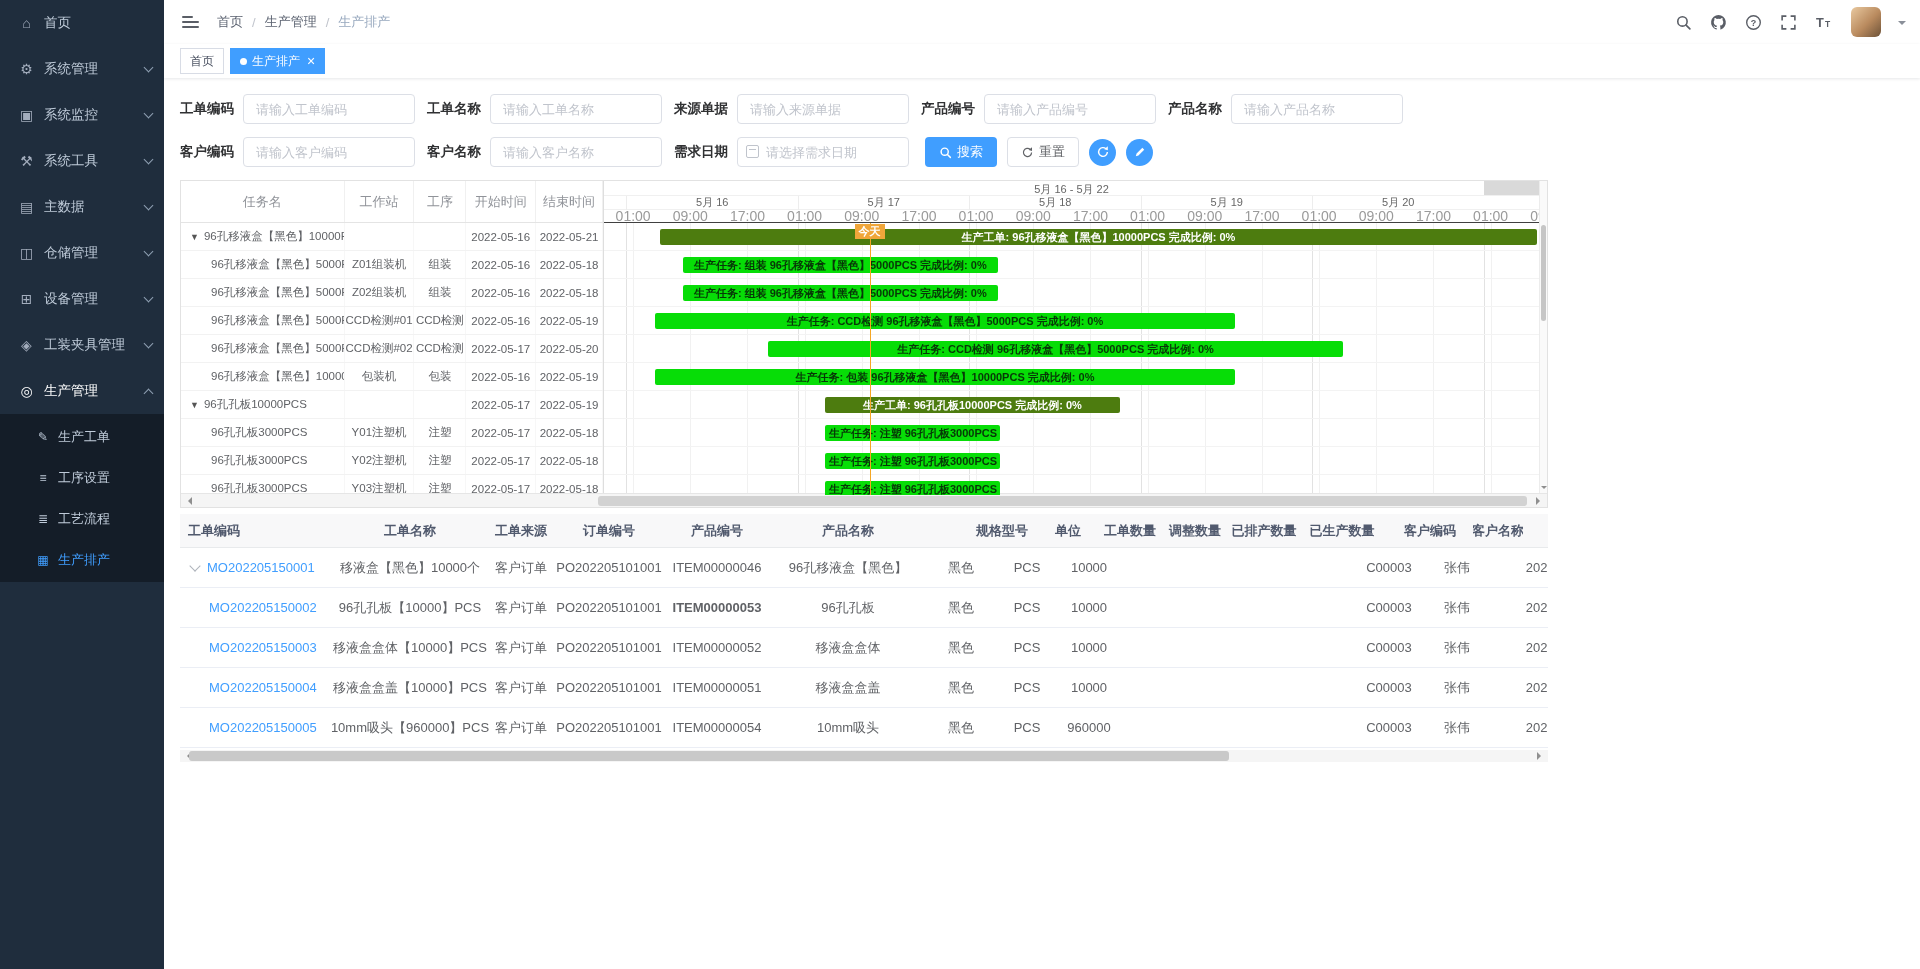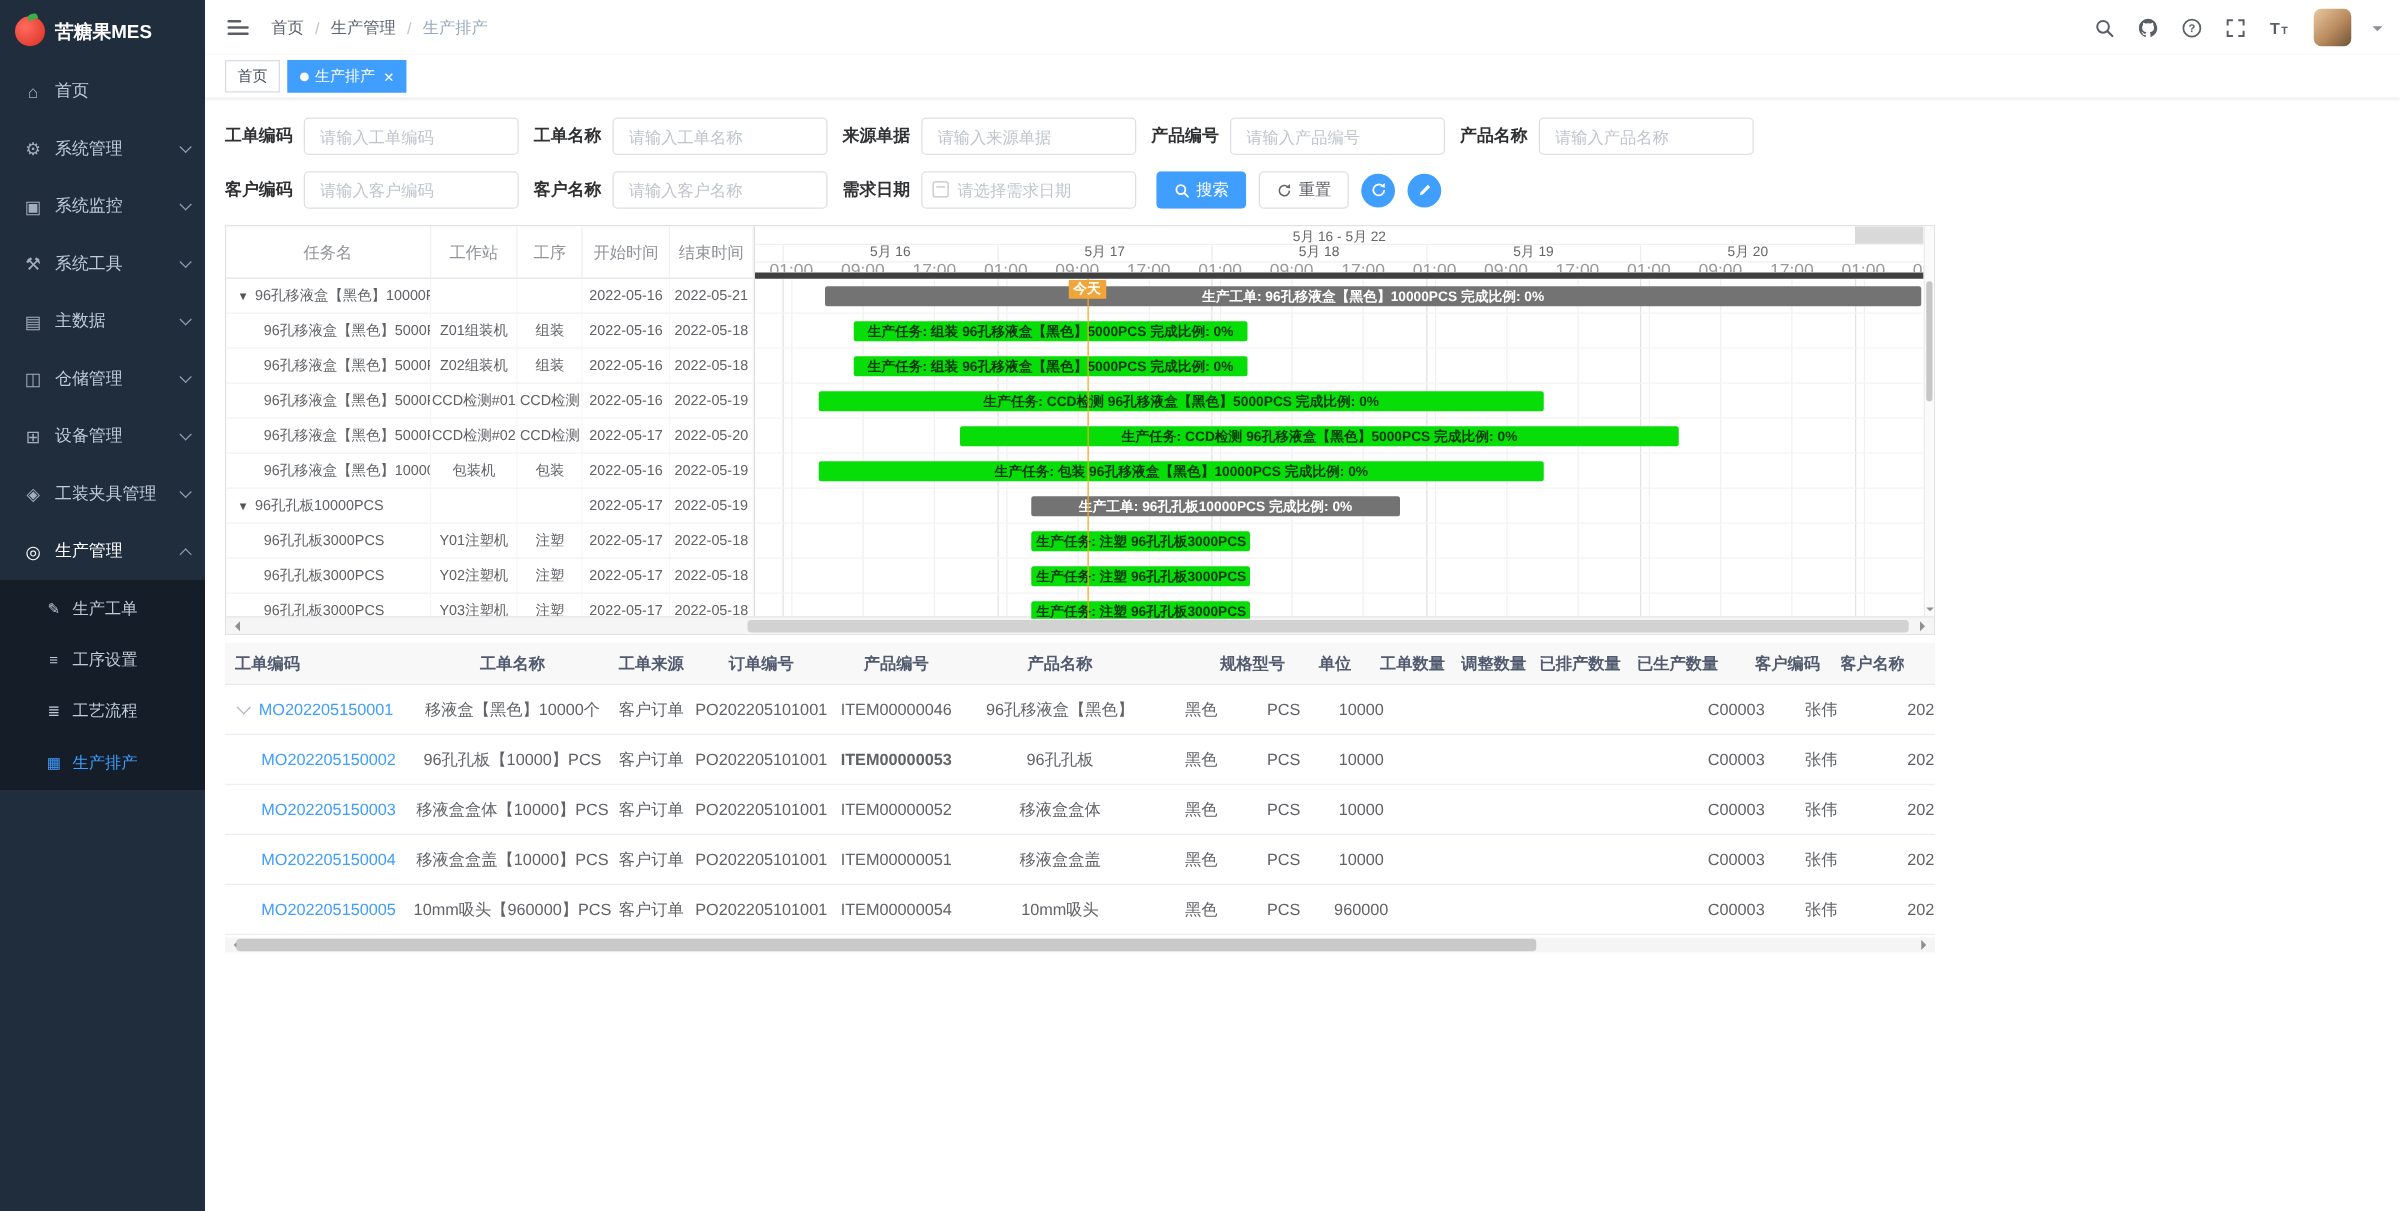--- a/index.html
+++ b/index.html
@@ -75,35 +75,35 @@
   .g-left-head{height:42px;display:flex;border-bottom:1px solid #e4e4e4}
   .g-hcell{display:flex;align-items:center;justify-content:center;color:#909399;font-size:13px;border-right:1px solid #f0f0f0}
   .w-name{width:164px}.w-st{width:70px}.w-pr{width:52px}.w-s{width:70px}.w-e{width:67px}
   .g-left-body{height:272px;overflow:hidden}
   .g-row{height:28px;display:flex;border-bottom:1px solid #f2f2f2;font-size:11.5px;color:#606266;cursor:pointer}
   .g-cell{display:flex;align-items:center;justify-content:center;border-right:1px solid #f7f7f7;overflow:hidden;white-space:nowrap}
   .g-cell.name{justify-content:flex-start;padding-left:30px}
   .g-cell.name.parent{padding-left:9px}
   .g-caret{margin-right:5px;font-size:9px;color:#555;flex-shrink:0}
   .g-timeline{flex:1;position:relative;overflow:hidden;height:314px}
-  .g-thead{height:42px;border-bottom:5px solid #404040;position:relative;overflow:hidden}
+  .g-thead{height:42px;border-bottom:1px solid #404040;position:relative;overflow:hidden}
   .g-range{height:15px;position:relative;border-bottom:1px solid #f0f0f0;font-size:11px;color:#666}
   .g-range-label{position:absolute;left:50%;transform:translateX(-50%);top:1px;white-space:nowrap}
   .g-weekend{position:absolute;top:0;height:14px;background:#d9d9d9}
   .g-days{height:14px;position:relative;border-bottom:1px solid #f0f0f0}
   .g-day{position:absolute;top:0;height:14px;text-align:center;font-size:11px;color:#666;line-height:13px;border-left:1px solid #ededed}
   .g-hours{height:12px;position:relative}
   .g-hour{position:absolute;transform:translateX(-50%);font-size:14px;color:#9a9a9a;line-height:12px;white-space:nowrap}
   .g-body{position:relative;height:272px;overflow:hidden}
   .g-vline{position:absolute;top:0;bottom:0;width:1px;background:#f1f1f1}
   .g-vline.day{background:#e2e2e2}
   .g-hline{position:absolute;left:0;right:0;height:1px;background:#f3f3f3}
   .g-bar{position:absolute;height:16px;border-radius:2px;overflow:hidden;display:flex;font-size:11px;font-weight:700;cursor:pointer;z-index:2}
   .g-bar span{margin:auto;white-space:nowrap;padding:0 4px}
-  .g-bar.order{background:#737373;color:#fff}
+  .g-bar.order{background:#4d7c0f;color:#fff}
   .g-bar.task{background:#07dd07;color:#073807}
   .g-today-line{position:absolute;top:0;bottom:0;width:1.5px;background:#f5a623;z-index:3}
   .g-today-label{position:absolute;top:1px;transform:translateX(-50%);background:#f0a63a;color:#fff;font-size:11px;font-weight:700;padding:0 4px;height:15px;line-height:15px;z-index:4;cursor:default}
   .g-vscroll{width:8px;flex-shrink:0;background:#fafafa;border-left:1px solid #ececec;position:relative;height:314px;cursor:pointer}
   .g-vthumb{position:absolute;left:1px;right:1px;top:44px;height:96px;background:#c6c6c6;border-radius:3px}
   .v-down{position:absolute;bottom:3px;left:50%;transform:translateX(-50%);width:0;height:0;border:3.5px solid transparent;border-top-color:#8f8f8f}
   .g-hscroll{position:absolute;left:0;right:0;bottom:0;height:14px;background:#f5f5f5;border-top:1px solid #e6e6e6;display:flex;align-items:center;justify-content:space-between;padding:0 3px}
   .tri-l{width:0;height:0;border:4px solid transparent;border-right-color:#8f8f8f;cursor:pointer}
   .tri-r{width:0;height:0;border:4px solid transparent;border-left-color:#8f8f8f;cursor:pointer}
   .g-hthumb{position:absolute;left:30.5%;width:68%;top:2px;height:10px;background:#d2d2d2;border-radius:3px;cursor:grab}
@@ -121,24 +121,20 @@
   .caret-space{width:21px;flex-shrink:0}
   .t-hscroll{height:12px;background:#f5f5f5;display:flex;align-items:center;justify-content:space-between;position:relative;width:1368px;margin-top:2px;padding:0 3px}
   .t-hthumb{position:absolute;left:9px;width:76%;top:1px;height:10px;background:#c9c9c9;border-radius:3px;cursor:grab}
 </style>
 </head>
 <body>
 
 <div class="page">
 
   <aside class="sidebar">
-    <div class="logo">
-      <span class="logo-icon"></span>
-      <span class="logo-text">苦糖果MES</span>
-    </div>
     <nav class="menu" id="menu">
         <div class="menu-item">
           <span class="mi-icon">⌂</span>
           <span class="mi-label">首页</span>
         </div>
         <div class="menu-item">
           <span class="mi-icon">⚙</span>
           <span class="mi-label">系统管理</span>
           <span class="chev"></span>
         </div>

